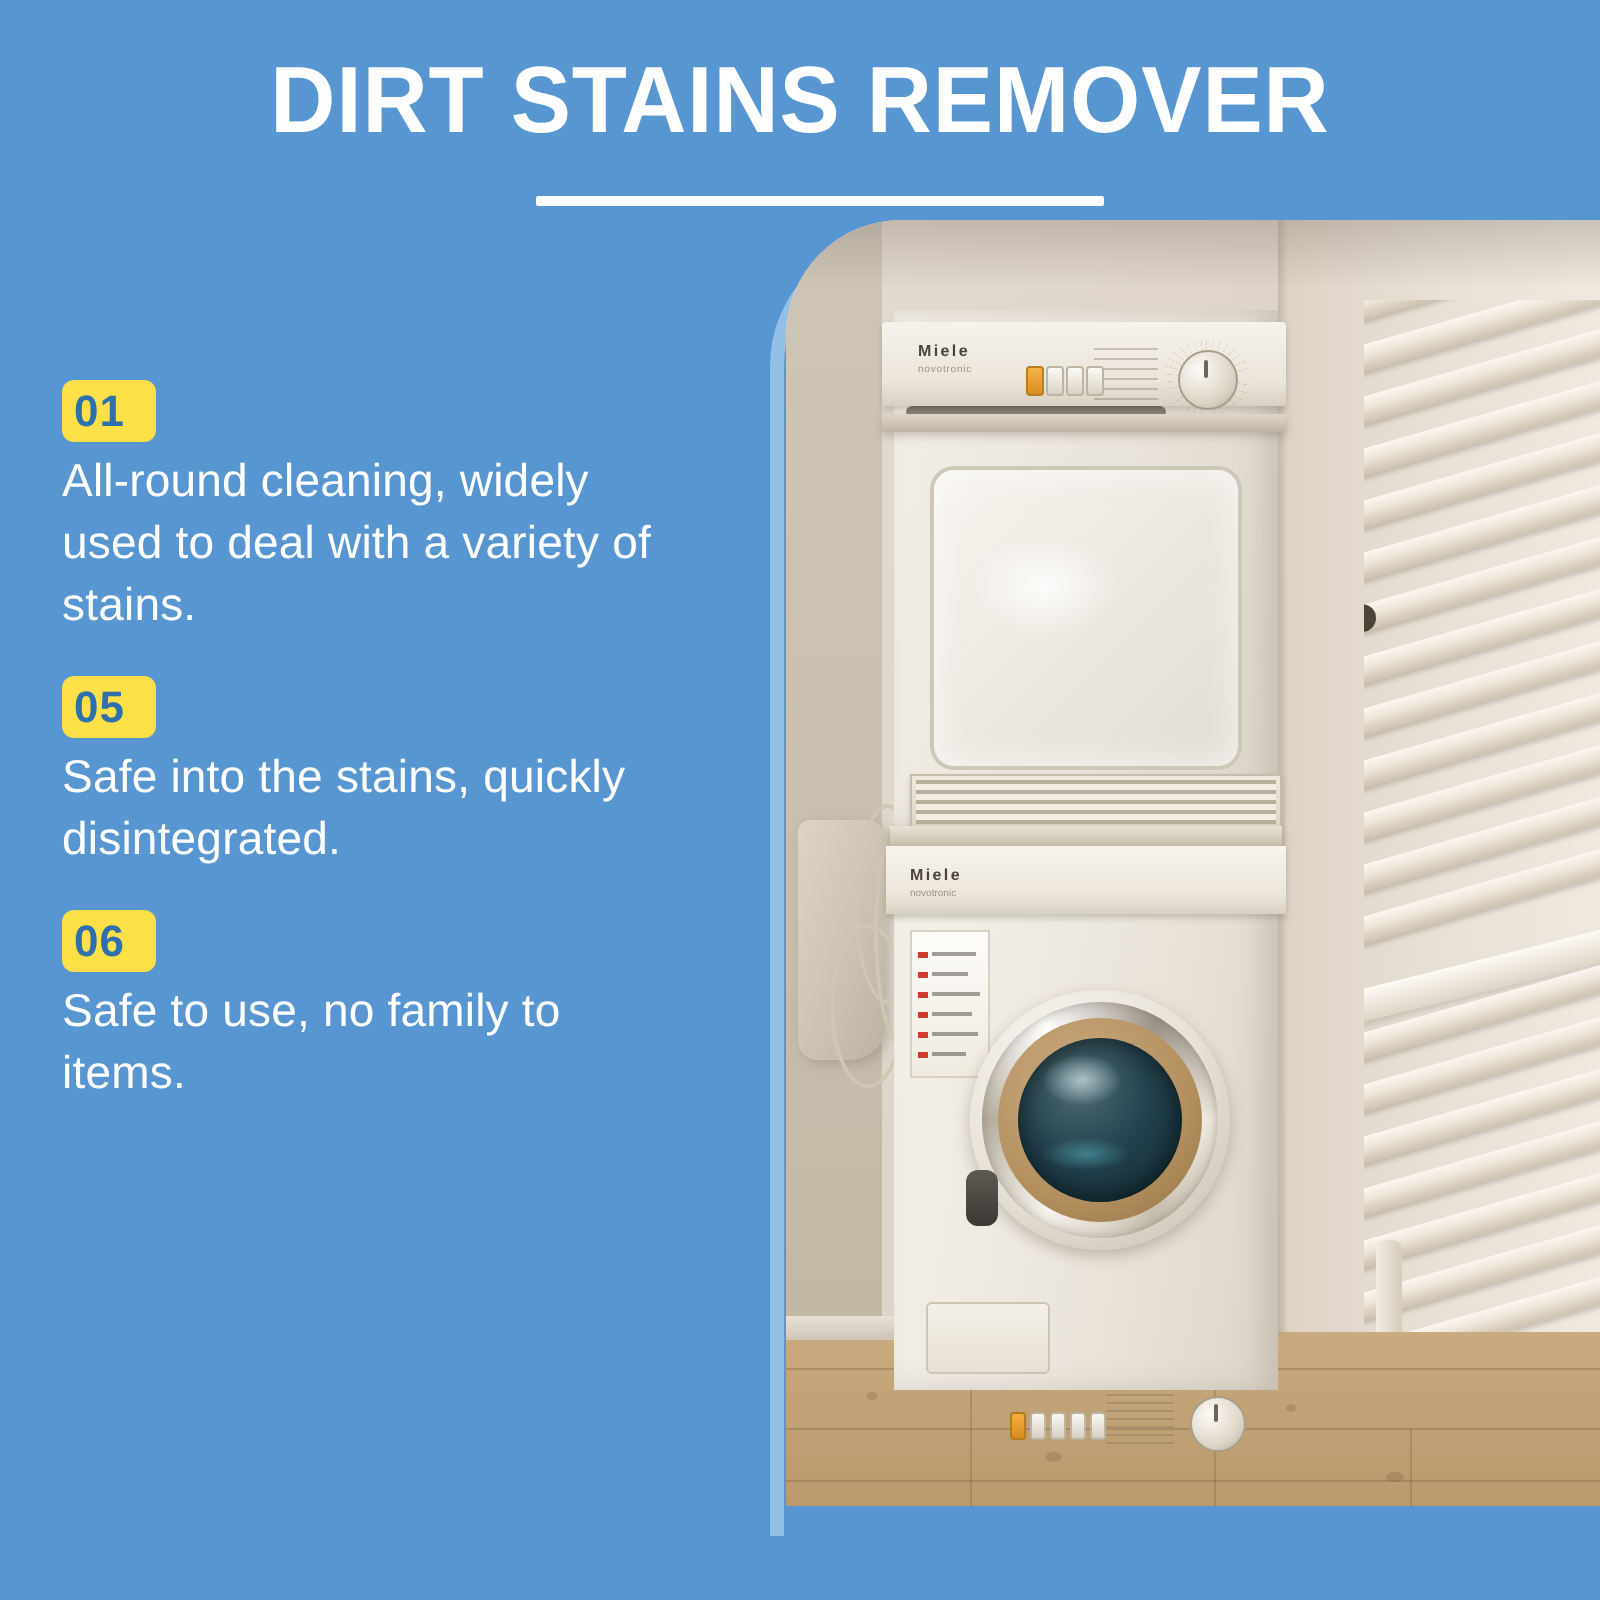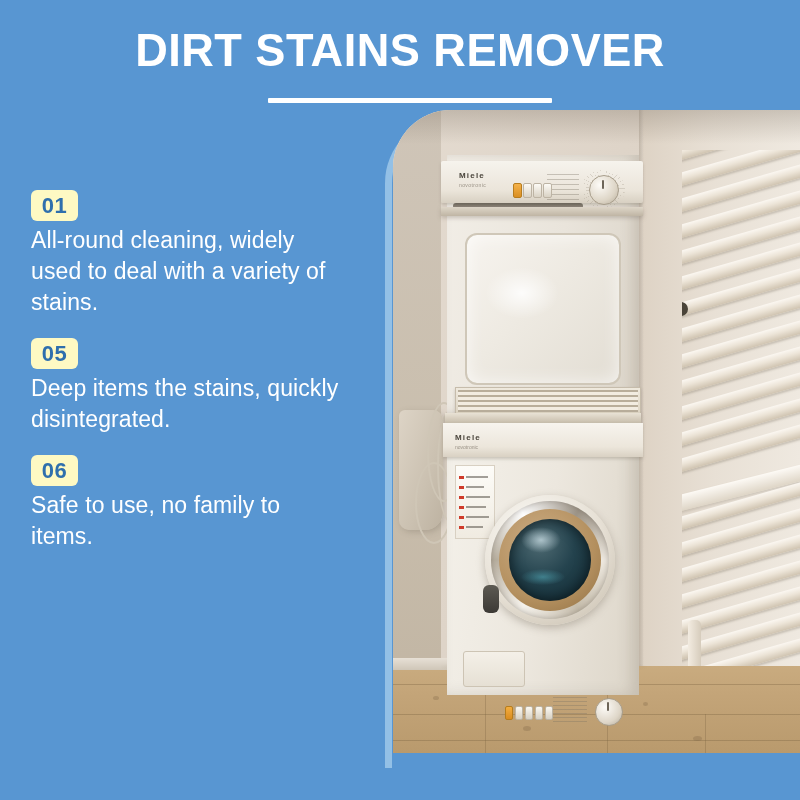--- a/index.html
+++ b/index.html
@@ -24,23 +24,23 @@
   .title-divider{
     position:absolute;left:268px;top:98px;width:284px;height:5px;
     background:#ffffff;border-radius:1px;
   }
 
   
   .features{position:absolute;left:0;top:190px;width:380px;}
   .feature{position:relative;margin-bottom:20px;padding-left:31px;}
   .badge{
     display:inline-block;min-width:47px;height:31px;line-height:31px;
-    background:#fef9c3;border-radius:6px;
+    background:#fde047;border-radius:6px;
     color:#2f6fad;font-size:22px;font-weight:bold;
-    text-align:center;letter-spacing:0.5px;
+    text-align:left;letter-spacing:0.5px;
     box-sizing:border-box;padding:0 6px;
   }
   .feature-text{
     margin-top:4px;color:#ffffff;
     font-size:23px;line-height:31px;font-weight:normal;
     max-width:312px;letter-spacing:0.1px;
   }
 
   
   .photo-halo{
@@ -312,21 +312,21 @@
 
   <div class="features">
 
     <div class="feature">
       <div class="badge">01</div>
       <div class="feature-text">All-round cleaning, widely used to deal with a variety of stains.</div>
     </div>
 
     <div class="feature">
       <div class="badge">05</div>
-      <div class="feature-text">Deep items the stains, quickly disintegrated.</div>
+      <div class="feature-text">Safe into the stains, quickly disintegrated.</div>
     </div>
 
     <div class="feature">
       <div class="badge">06</div>
       <div class="feature-text">Safe to use, no family to items.</div>
     </div>
 
 
   </div>
 

